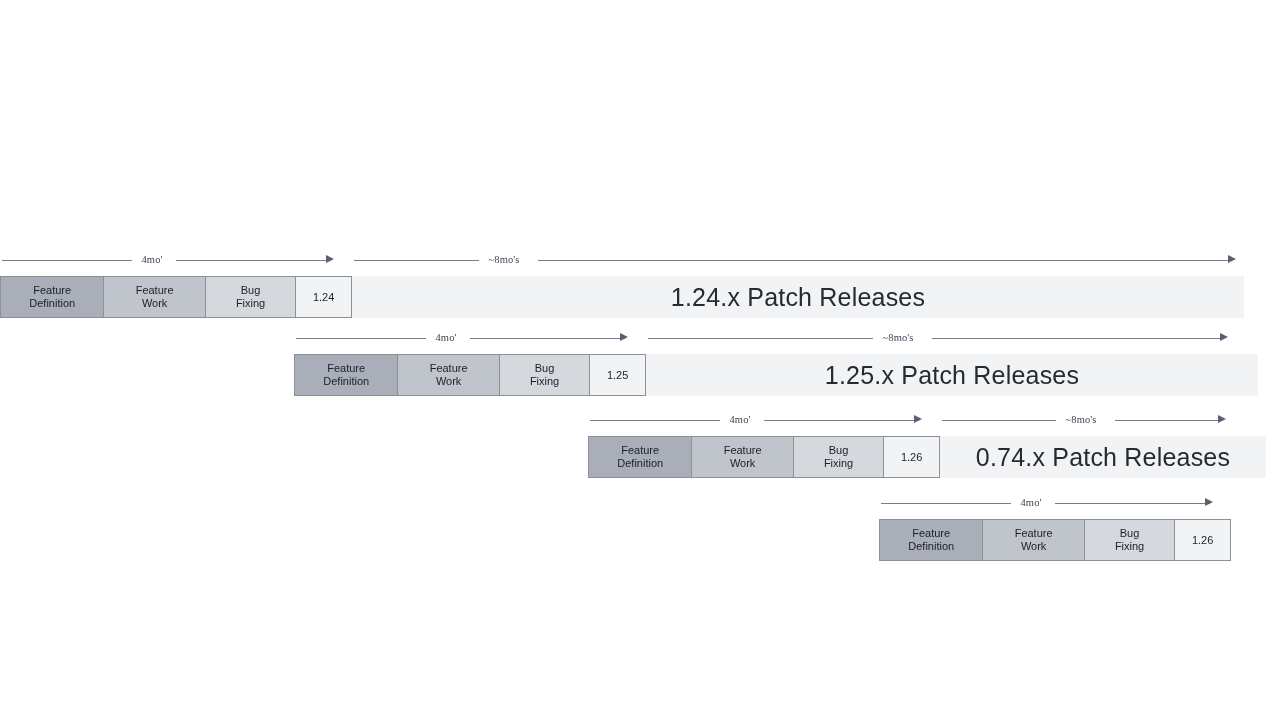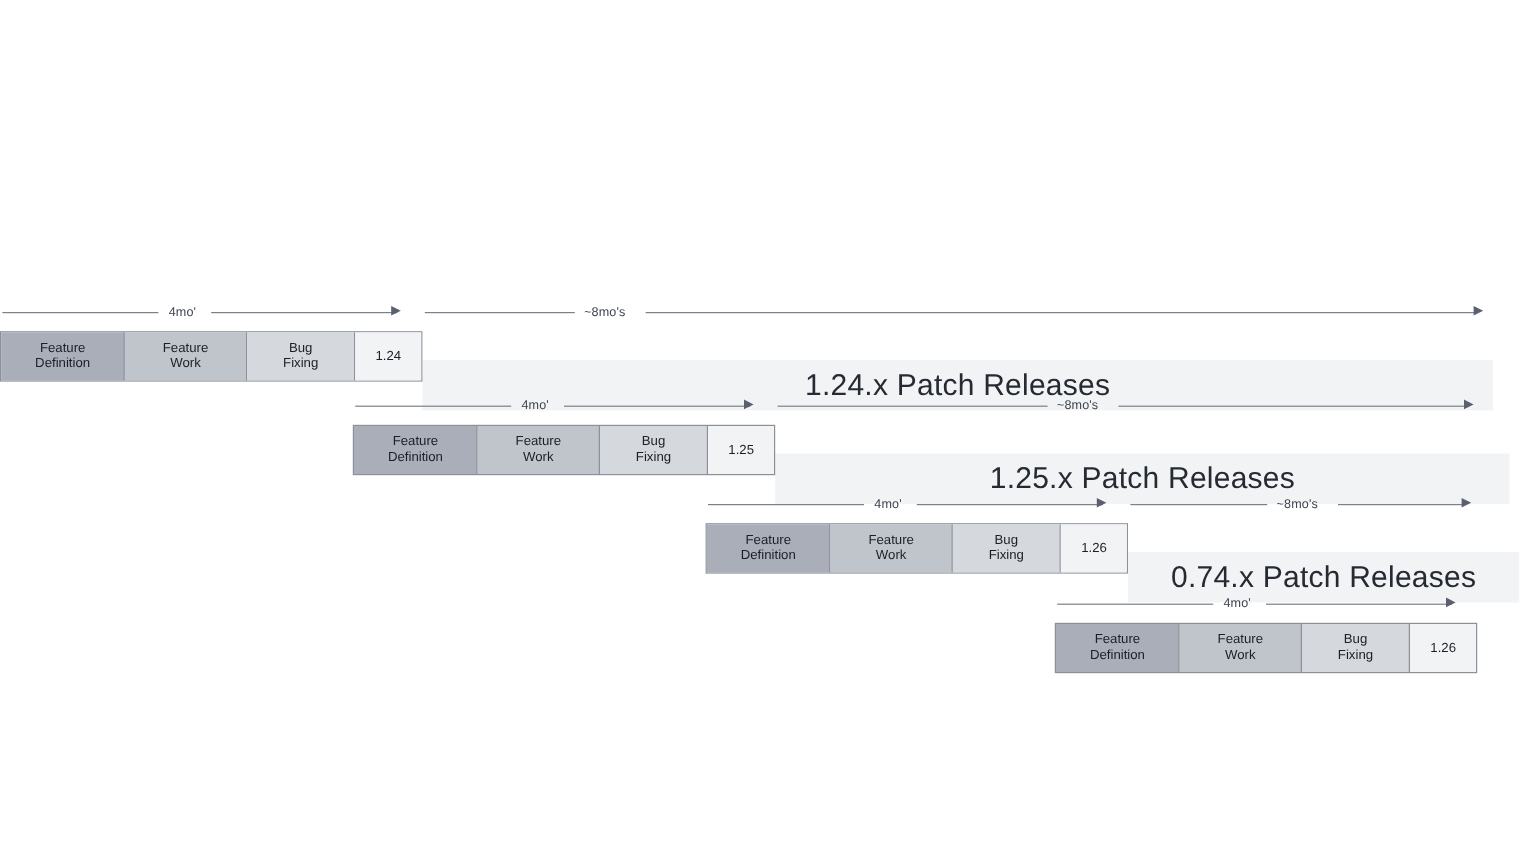--- a/index.html
+++ b/index.html
@@ -12,20 +12,21 @@
     height: 719px;
     position: relative;
     font-family: "Liberation Sans", sans-serif;
     overflow: hidden;
   }
 
   
   .measure {
     position: absolute;
     height: 16px;
+    font-family: Liberation Serif, serif;
   }
   .measure .seg {
     position: absolute;
     top: 8px;
     height: 1px;
     background: #7a7f8a;
   }
   .measure .arrowhead {
     position: absolute;
     top: 3px;
@@ -74,21 +75,20 @@
   .cell.ver   { background: #f2f3f5; font-size: 11px; }
 
   
   .patchband {
     position: absolute;
     height: 42px;
     background: #f2f3f4;
     display: flex;
     align-items: center;
     justify-content: center;
-    margin-top: 24px;
   }
   .patchband .ptext {
     font-size: 25px;
     color: #262b33;
     white-space: nowrap;
     letter-spacing: 0.2px;
   }
 </style>
 </head>
 <body>

